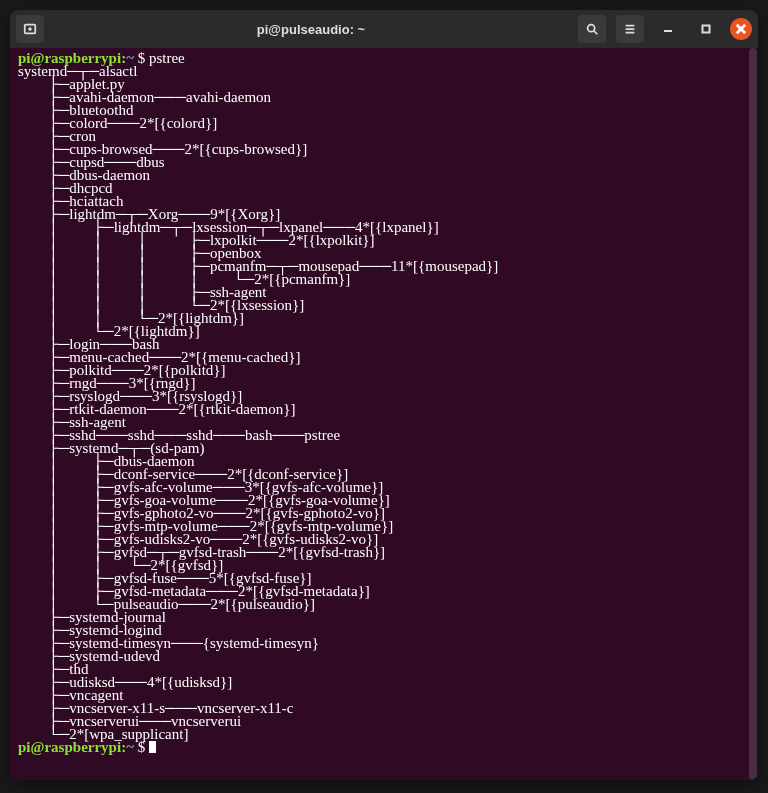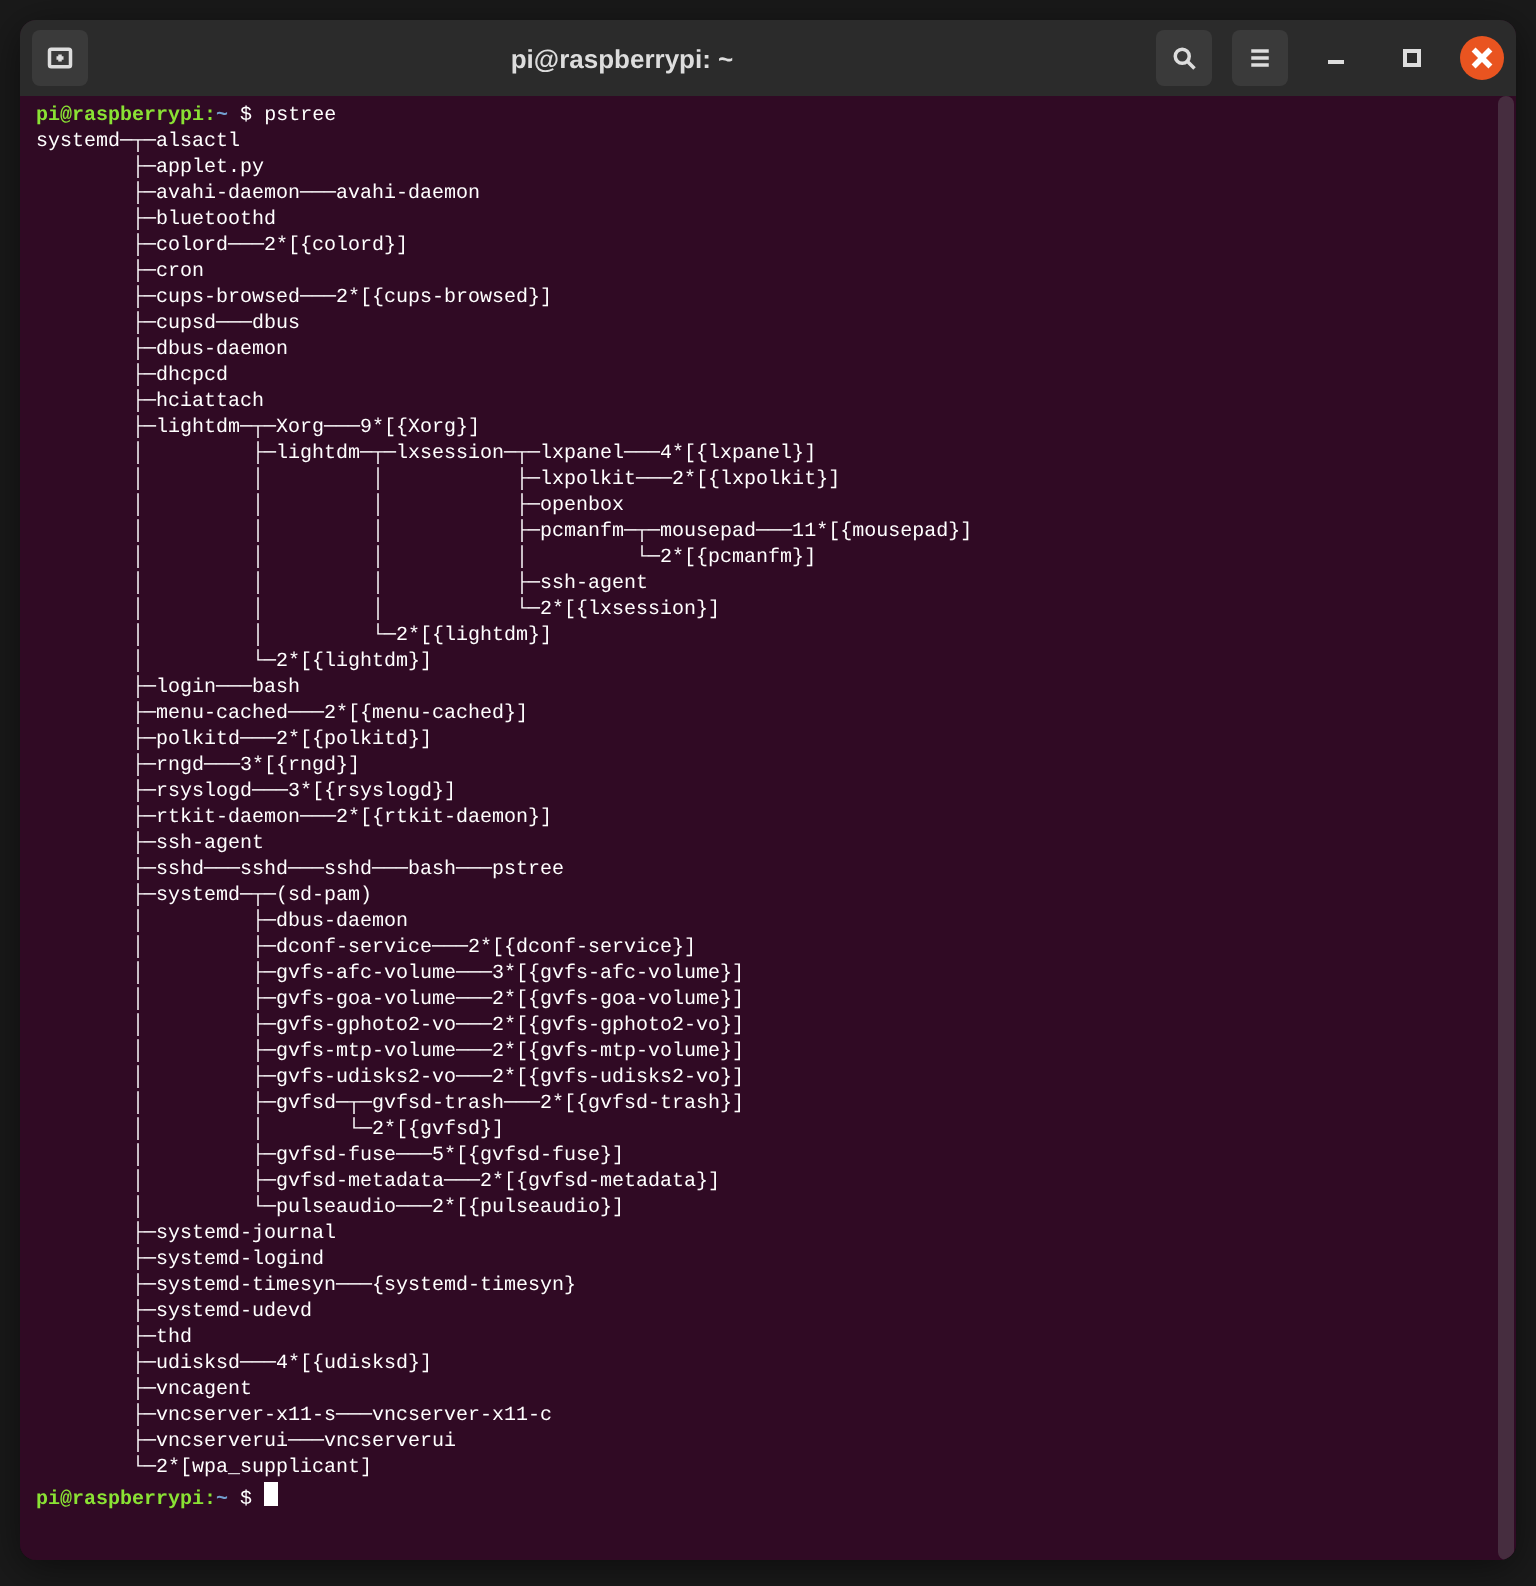--- a/index.html
+++ b/index.html
@@ -56,22 +56,22 @@
   .tb-btn svg { width: 14px; height: 14px; stroke: currentColor; fill: none; stroke-width: 2; }
   .tb-btn.min svg, .tb-btn.max svg { width: 10px; height: 10px; }
   .terminal {
     flex: 1;
     background: #300a24;
     padding: 4px 8px 8px 8px;
     overflow: hidden;
     position: relative;
   }
   .term-inner {
-    font-family: Liberation Mono, monospace;
-    font-size: 10px;
+    font-family: Liberation Serif, serif;
+    font-size: 15px;
     line-height: 13px;
     color: #ffffff;
     white-space: pre;
     letter-spacing: 0;
   }
   .p-user { color: #8ae234; font-weight: bold; }
   .p-path { color: #729fcf; font-weight: bold; }
   .p-dollar { color: #ffffff; }
   .cursor {
     display: inline-block;
@@ -106,21 +106,21 @@
   <div class="titlebar">
     <div class="tb-left">
       <div class="tb-btn">
         <svg viewBox="0 0 16 16">
             <rect x="2" y="3" width="12" height="10" rx="1"></rect>
             <line x1="8" y1="6" x2="8" y2="10"></line>
             <line x1="6" y1="8" x2="10" y2="8"></line>
           </svg>
       </div>
     </div>
-    <div class="tb-center">pi@raspberrypi: ~</div>
+    <div class="tb-center">pi@pulseaudio: ~</div>
     <div class="tb-right">
       <div class="tb-btn">
         <svg viewBox="0 0 16 16">
             <circle cx="7" cy="7" r="4"></circle>
             <line x1="10" y1="10" x2="14" y2="14"></line>
           </svg>
       </div>
       <div class="tb-btn">
         <svg viewBox="0 0 16 16">
             <line x1="3" y1="4" x2="13" y2="4"></line>

